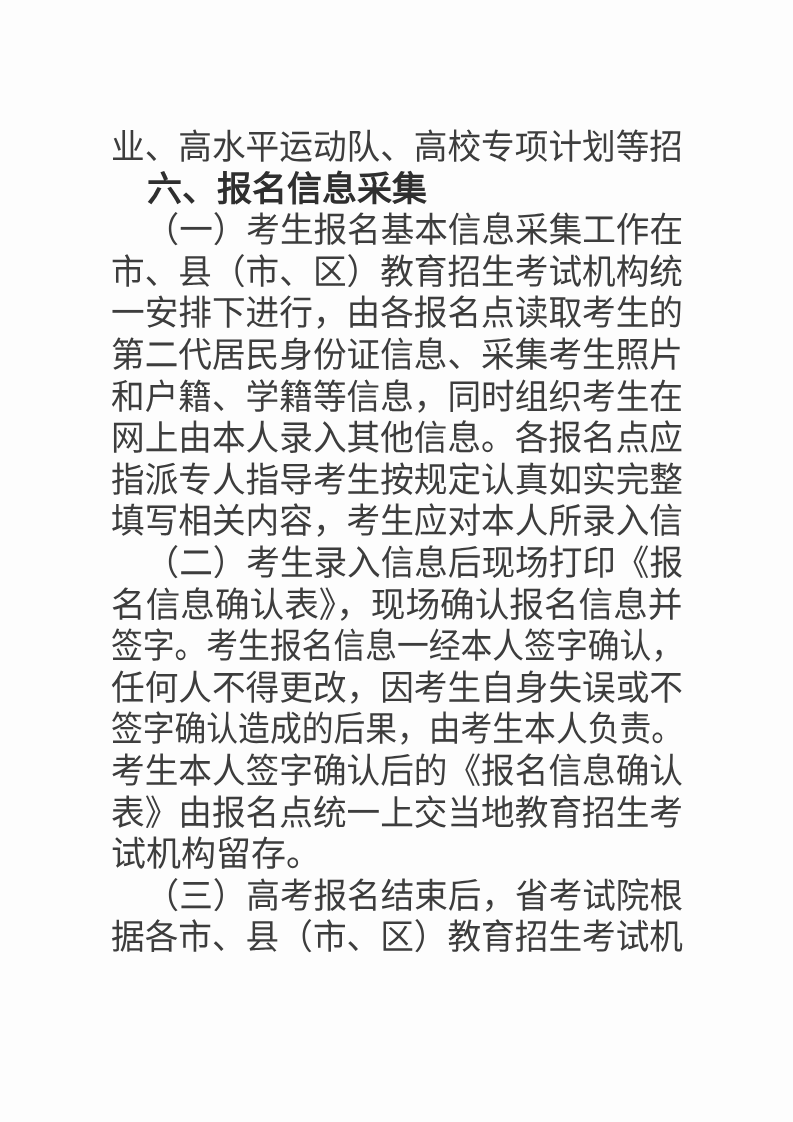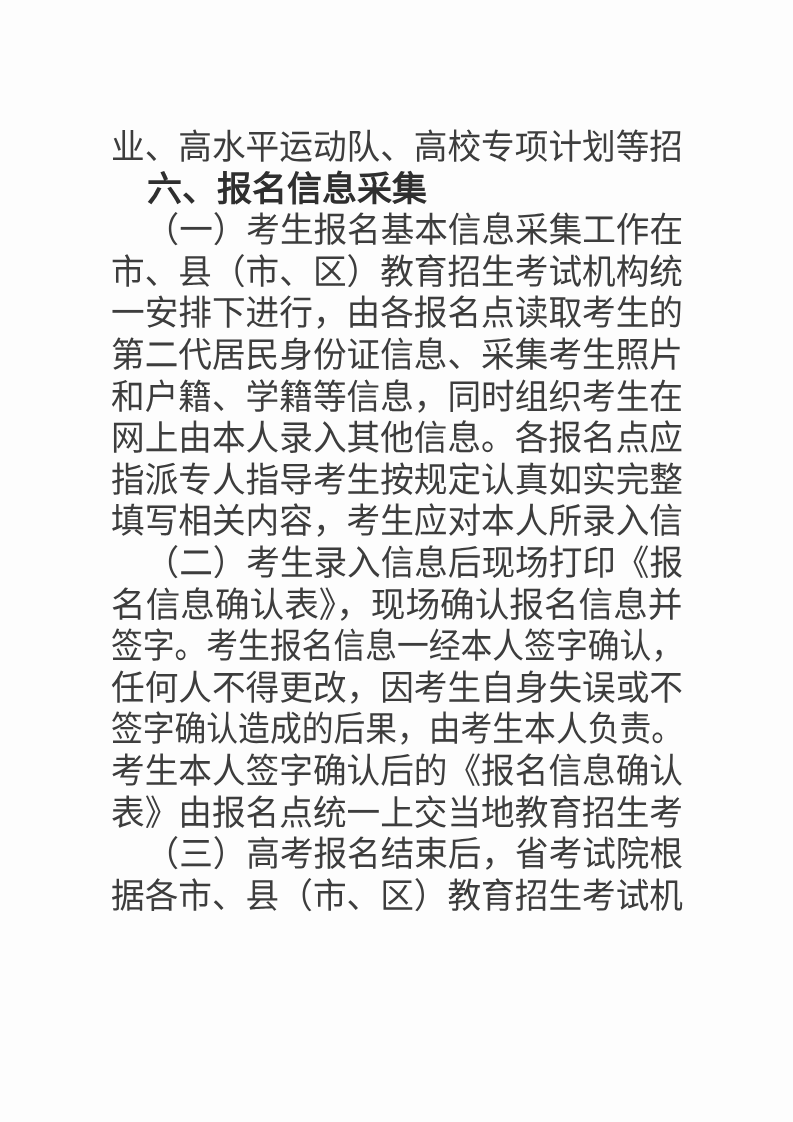--- a/index.html
+++ b/index.html
@@ -71,16 +71,17 @@
     <div class="line j" style="transform: scaleX(0.961345);">网上由本人录入其他信息。各报名点应</div>
     <div class="line j" style="transform: scaleX(0.961345);">指派专人指导考生按规定认真如实完整</div>
     <div class="line j" style="transform: scaleX(0.961345);">填写相关内容，考生应对本人所录入信</div>
     <div class="line j indent" style="transform: scaleX(0.959732);">（二）考生录入信息后现场打印《报</div>
     <div class="line j" style="transform: scaleX(0.989619);">名信息确认表》，现场确认报名信息并</div>
     <div class="line j" style="transform: scaleX(0.907937);">签字。考生报名信息一经本人签字确认，</div>
     <div class="line j" style="transform: scaleX(0.961345);">任何人不得更改，因考生自身失误或不</div>
     <div class="line j" style="transform: scaleX(0.907937);">签字确认造成的后果，由考生本人负责。</div>
     <div class="line j" style="transform: scaleX(0.961345);">考生本人签字确认后的《报名信息确认</div>
     <div class="line j" style="transform: scaleX(0.961345);">表》由报名点统一上交当地教育招生考</div>
+    <div class="line end">试机构留存。</div>
     <div class="line j indent" style="transform: scaleX(0.959732);">（三）高考报名结束后，省考试院根</div>
     <div class="line j" style="transform: scaleX(0.961345);">据各市、县（市、区）教育招生考试机</div>
   </div>
 </div>
 
 </body></html>

